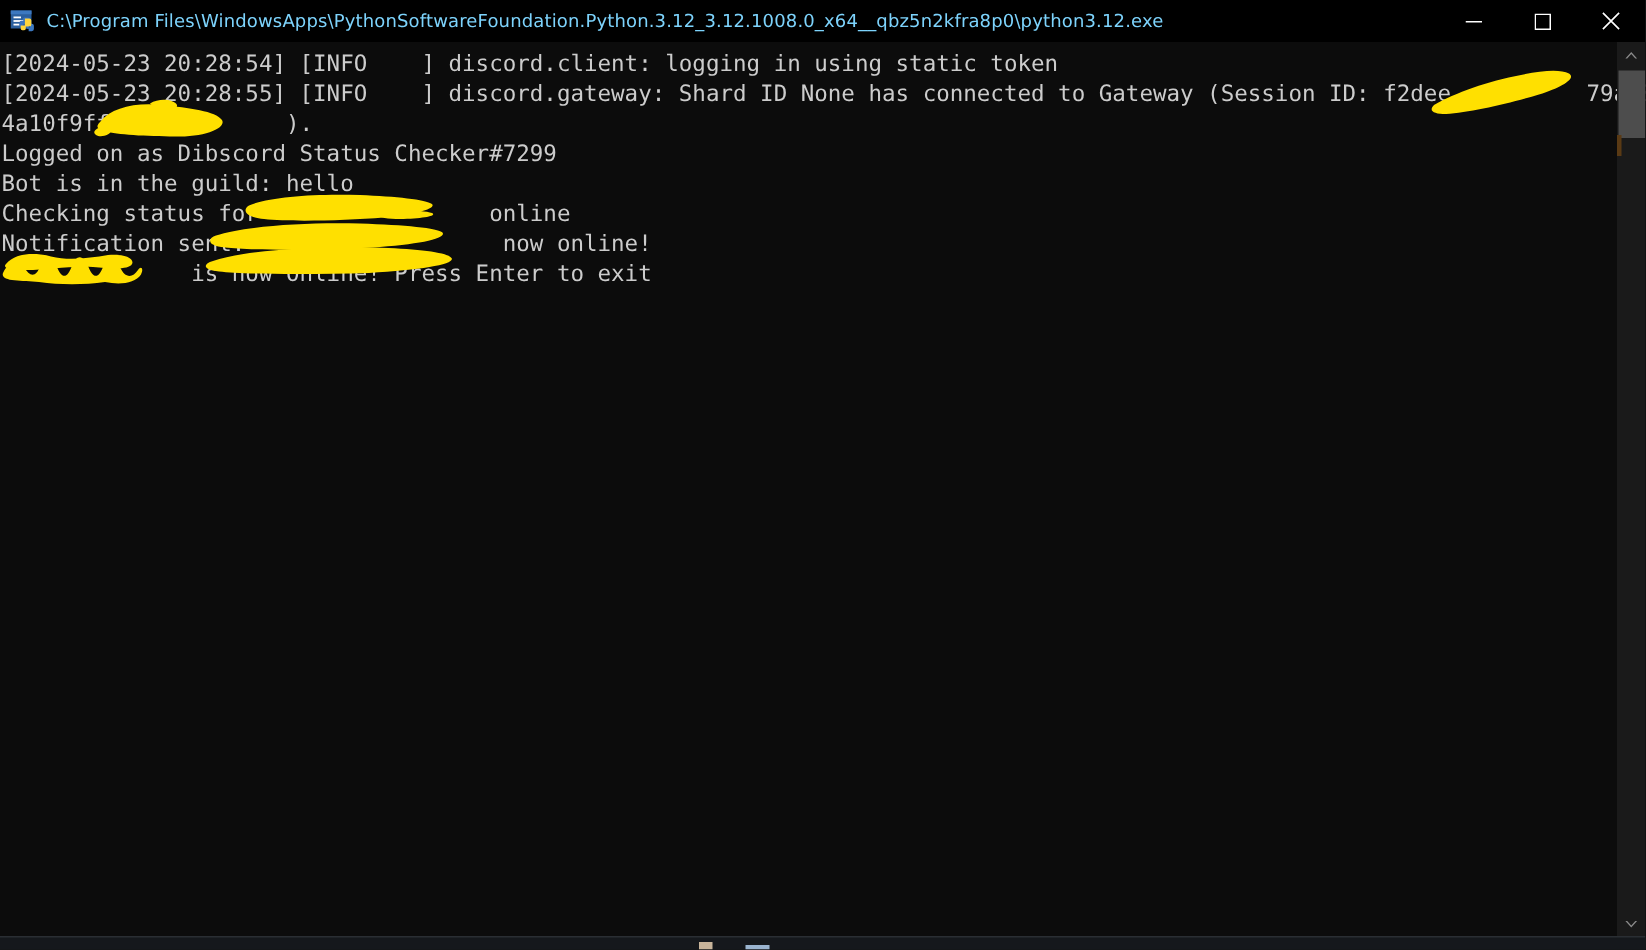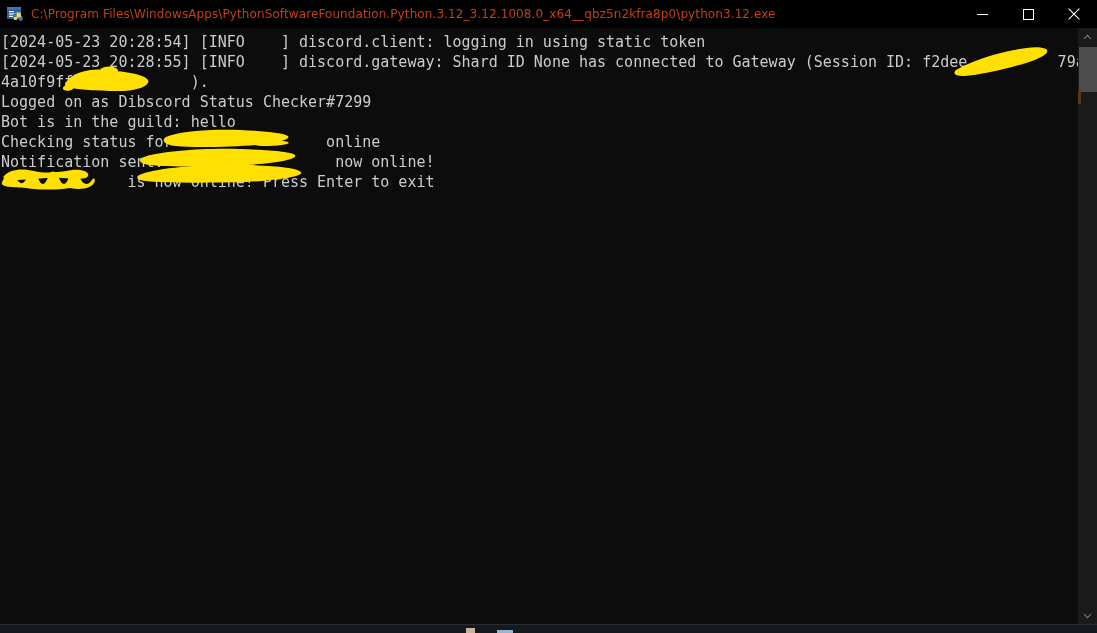--- a/index.html
+++ b/index.html
@@ -45,21 +45,21 @@
   }
   #app-icon {
     width: 16px;
     height: 16px;
     margin-left: 7px;
     margin-right: 8px;
     flex: 0 0 auto;
     position: relative;
   }
   #title-text {
-    color: #c2410c;
+    color: #7dd3fc;
     font-family: "DejaVu Sans", "Liberation Sans", sans-serif;
     font-size: 12px;
     line-height: 28px;
     white-space: nowrap;
     overflow: hidden;
     letter-spacing: 0.1px;
   }
   #window-controls {
     position: absolute;
     right: 0;

